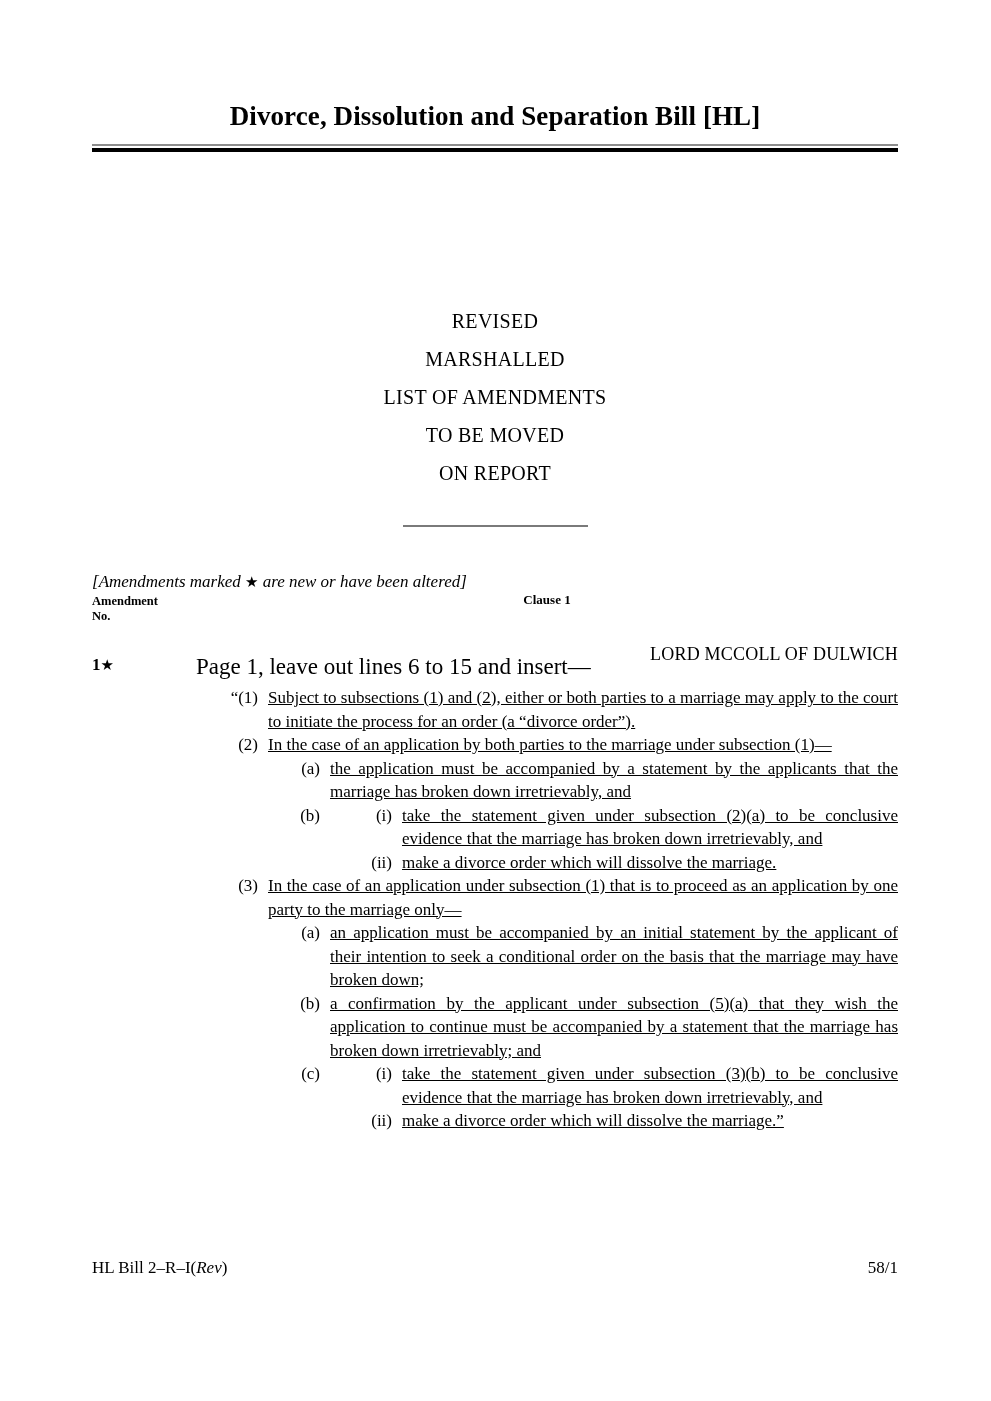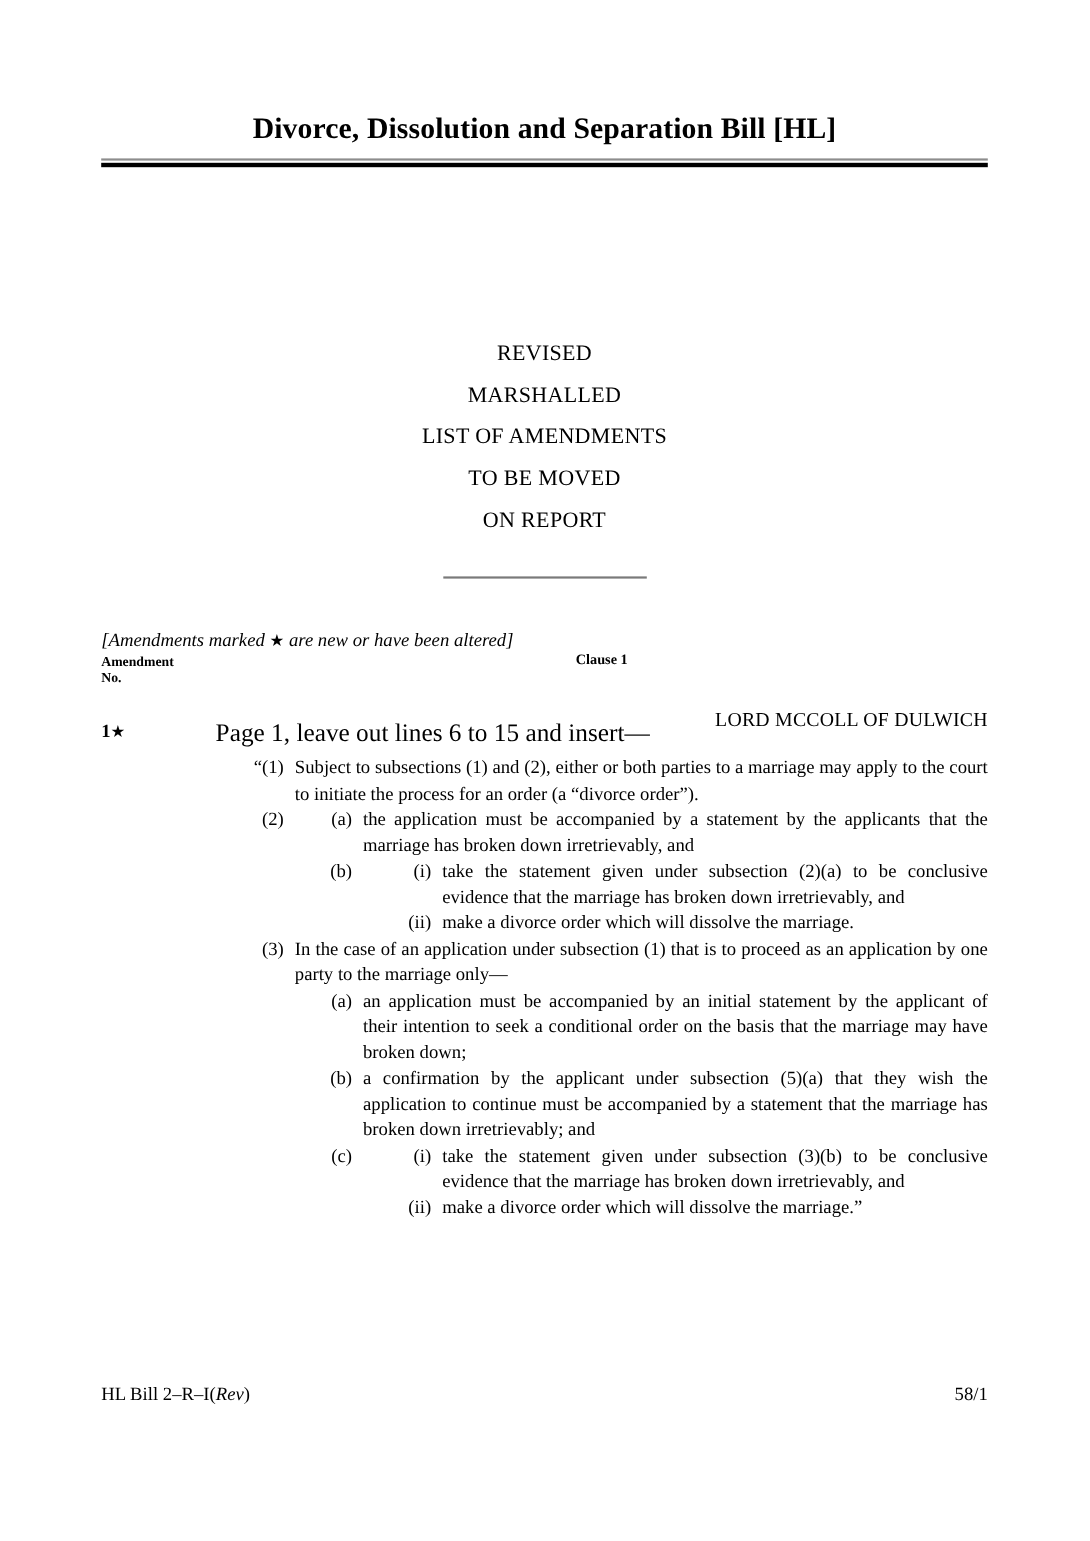--- a/index.html
+++ b/index.html
@@ -168,20 +168,21 @@
     text-align: justify;
     text-justify: inter-word;
   }
   .item .marker {
     position: absolute;
     top: 0;
     text-align: right;
   }
   .item .txt {
     display: block;
+    text-decoration: underline;
   }
 
   
   .lvl1 { }
   .lvl1 > .marker { left: 0; width: 62px; }
   .lvl1 > .txt { margin-left: 72px; }
 
   
   .lvl2 { }
   .lvl2 > .marker { left: 62px; width: 62px; }
@@ -257,20 +258,21 @@
       <div class="amend-instruction">Page 1, leave out lines 6 to 15 and insert—</div>
     </div>
 
     <div class="inserted-text" id="inserted-text">
         <div class="item lvl1">
           <span class="marker">“(1)</span>
           <span class="txt nostretch">Subject to subsections (1) and (2), either or both parties to a marriage may apply to the court to initiate the process for an order (a “divorce order”).</span>
         </div>
         <div class="item lvl1">
           <span class="marker">(2)</span>
+          <span class="txt nostretch">In the case of an application by both parties to the marriage under subsection (1)—</span>
         </div>
         <div class="item lvl2">
           <span class="marker">(a)</span>
           <span class="txt nostretch">the application must be accompanied by a statement by the applicants that the marriage has broken down irretrievably, and</span>
         </div>
         <div class="item lvl2">
           <span class="marker">(b)</span>
         </div>
         <div class="item lvl3">
           <span class="marker">(i)</span>

